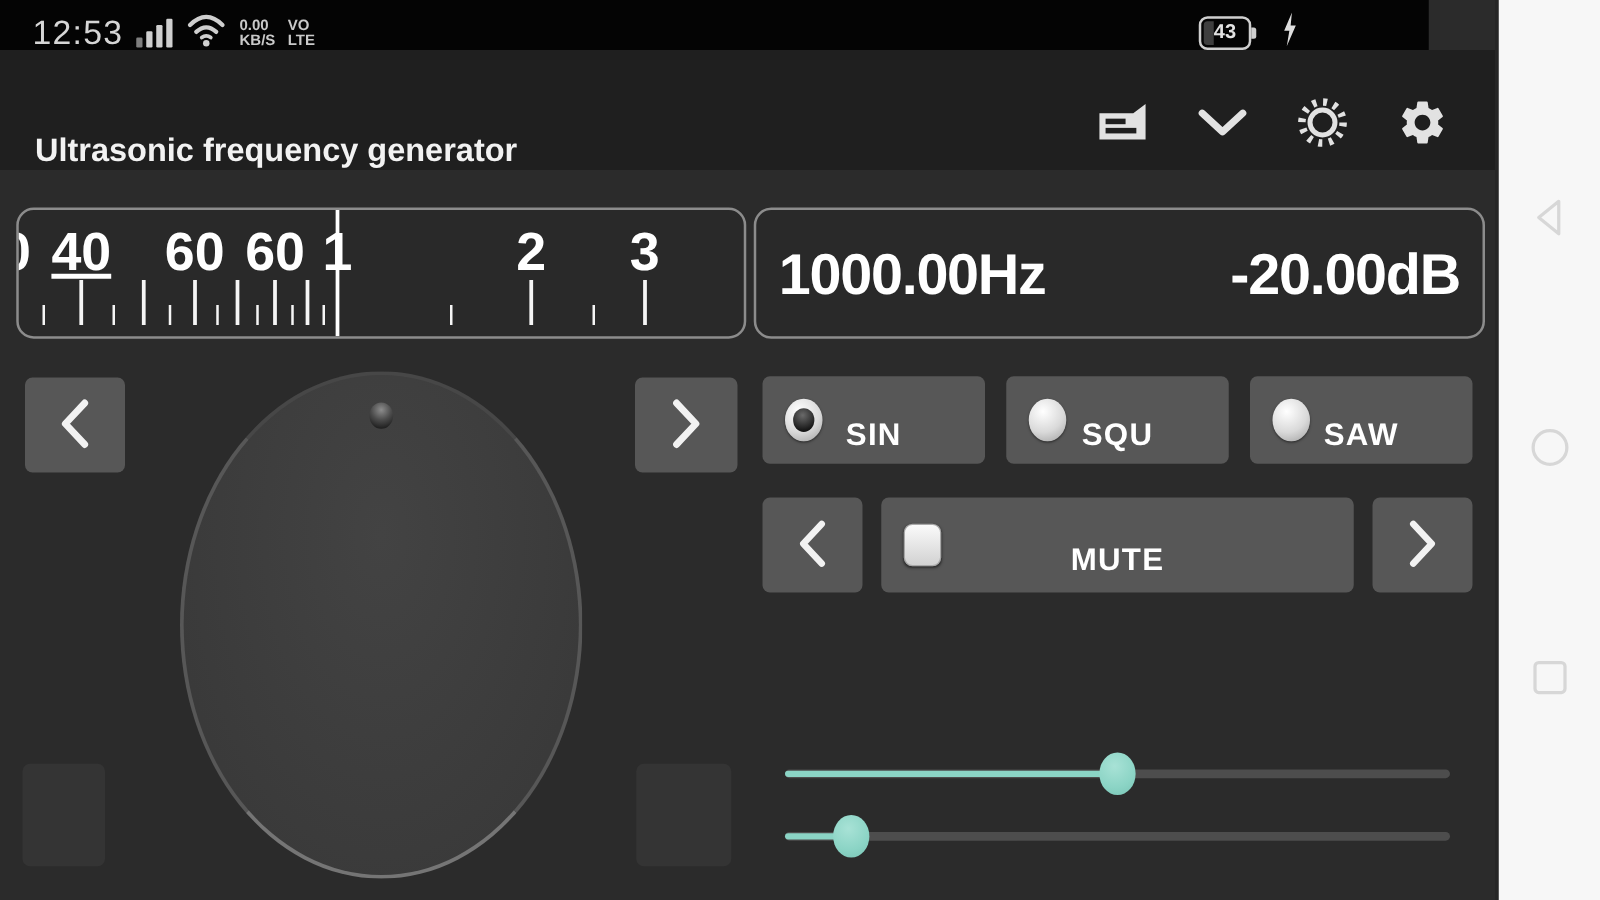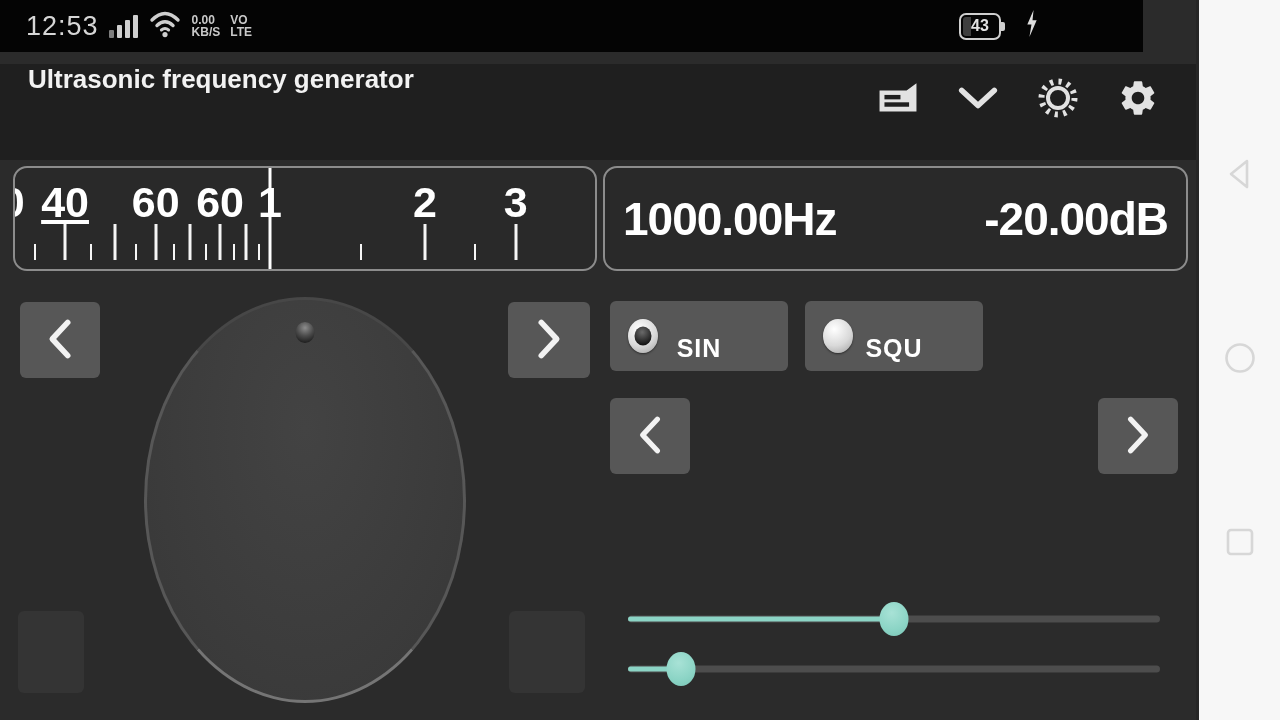--- a/index.html
+++ b/index.html
@@ -22,22 +22,22 @@
            font-weight:bold; color:#c9c9c9; letter-spacing:0; }
   .sb-right { margin-left:auto; margin-right:104px; display:flex; align-items:center; gap:24px; }
   .batt { position:relative; width:42px; height:27px; border:2px solid #cfcfcf; border-radius:7px;
           display:flex; align-items:center; justify-content:center; }
   .batt .lvl { position:absolute; left:2px; top:2px; bottom:2px; width:8px; background:#6f6f6f; opacity:.55; border-radius:3px 0 0 3px; }
   .batt span { position:relative; font-size:16px; font-weight:bold; color:#e3e3e3; }
   .batt::after { content:""; position:absolute; right:-6px; top:7px; width:4px; height:9px;
                  background:#cfcfcf; border-radius:0 2px 2px 0; }
 
   
-  .titlebar { position:absolute; left:0; top:64px; width:1196px; height:96px; background:#1f1f1f;
-              display:flex; align-items:flex-start; }
+  .titlebar { position:absolute; left:0; top:40px; width:1196px; height:96px; background:#1f1f1f;
+              display:flex; align-items:flex-end; }
   .app-title { margin-left:28px; font-size:26px; font-weight:600; color:#f2f2f2; }
   .tb-icons { margin-left:auto; margin-right:18px; display:flex; align-items:center; }
   .tb-btn { width:80px; height:72px; display:flex; align-items:center; justify-content:center; }
 
   
   .panel { position:absolute; background:#292929; border:2px solid #8c8c8c; border-radius:14px; }
   .ruler { left:13px; top:166px; width:584px; height:105px; overflow:hidden; }
   .rl { position:absolute; top:10px; transform:translateX(-50%);
         font-size:43px; font-weight:bold; color:#fff; }
   .tick { position:absolute; bottom:9px; transform:translateX(-50%); width:2px; height:16px; background:#f5f5f5; }
@@ -240,28 +240,36 @@
   <button class="dim-sq dim-sq-right"></button>
 
   <button class="gbtn wave-btn" id="wave-sin">
     <span class="radio sel"></span>
     <span class="lbl">SIN</span>
   </button>
   <button class="gbtn wave-btn" id="wave-squ">
     <span class="radio"></span>
     <span class="lbl">SQU</span>
   </button>
+  <button class="gbtn wave-btn" id="wave-saw">
+    <span class="radio"></span>
+    <span class="lbl">SAW</span>
+  </button>
 
   <button class="gbtn btn-mute-left">
     <span class="chev">
       <svg width="28" height="40" viewBox="0 0 26 38">
           <polyline points="20,4 6,19 20,34" fill="none" stroke="#f2f2f2" stroke-width="5" stroke-linecap="round" stroke-linejoin="round"></polyline>
         </svg>
     </span>
   </button>
+  <button class="gbtn btn-mute">
+    <span class="checkbox"></span>
+    <span class="mute-lbl">MUTE</span>
+  </button>
   <button class="gbtn btn-mute-right">
     <span class="chev">
       <svg width="28" height="40" viewBox="0 0 26 38">
           <polyline points="6,4 20,19 6,34" fill="none" stroke="#f2f2f2" stroke-width="5" stroke-linecap="round" stroke-linejoin="round"></polyline>
         </svg>
     </span>
   </button>
 
   <div class="slider" id="slider-top">
     <div class="rail"></div>

